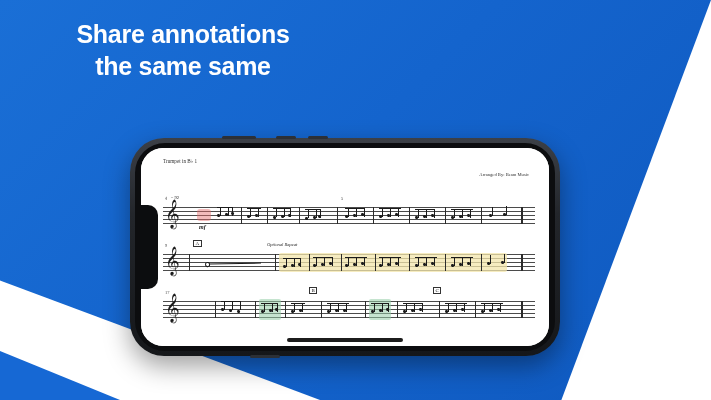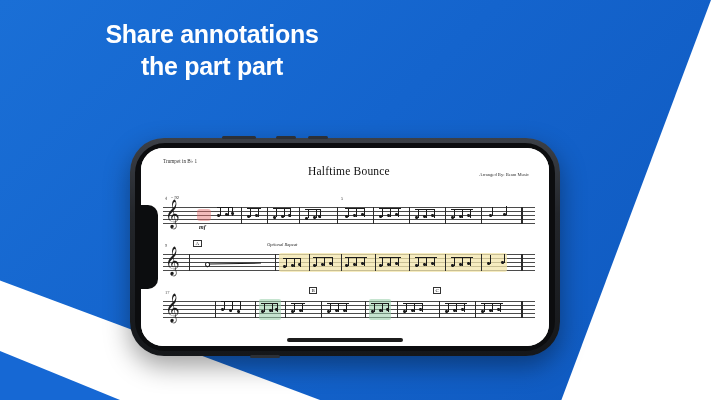--- a/index.html
+++ b/index.html
@@ -50,21 +50,21 @@
     bottom: 0;
     width: 120px;
     height: 70px;
     background: #1668d4;
     clip-path: polygon(0 100%, 0 30%, 100% 100%);
   }
 
   
   .headline {
     position: absolute;
-    left: 47px;
+    left: 18px;
     top: 18px;
     width: 330px;
     color: #ffffff;
     font-weight: bold;
     font-size: 25px;
     line-height: 1.28;
     letter-spacing: -0.3px;
     text-align: center;
   }
   .headline .hl-line {
@@ -306,39 +306,38 @@
 
 <div class="stage">
 
   <div class="bg-blue-main"></div>
   <div class="bg-white-wedge-right"></div>
   <div class="bg-white-wedge-bottom"></div>
   <div class="bg-blue-corner-bl"></div>
 
   <div class="headline">
     <span class="hl-line">Share annotations</span>
-    <span class="hl-line">the part part</span>
+    <span class="hl-line">the same same</span>
   </div>
 
   <div class="phone-wrap">
     <div class="phone-body">
       <div class="side-btn b1"></div>
       <div class="side-btn b2"></div>
       <div class="side-btn b3"></div>
       <div class="side-btn b4"></div>
       <div class="phone-inner-rim"></div>
 
       <div class="phone-screen">
         <div class="notch"></div>
 
         <div class="sheet">
 
           <div class="sheet-head">
             <div class="part-name">Trumpet in B♭ 1</div>
-            <div class="score-title">Halftime Bounce</div>
             <div class="arranger">Arranged By: Beam Music</div>
           </div>
 
           <div class="system">
             <div class="tempo-mark">♩ = 92</div>
             <div class="meas-num" style="left:2px;">1</div>
             <div class="meas-num" style="left:178px;">5</div>
 
             <div class="staff-lines">
               <i></i>

